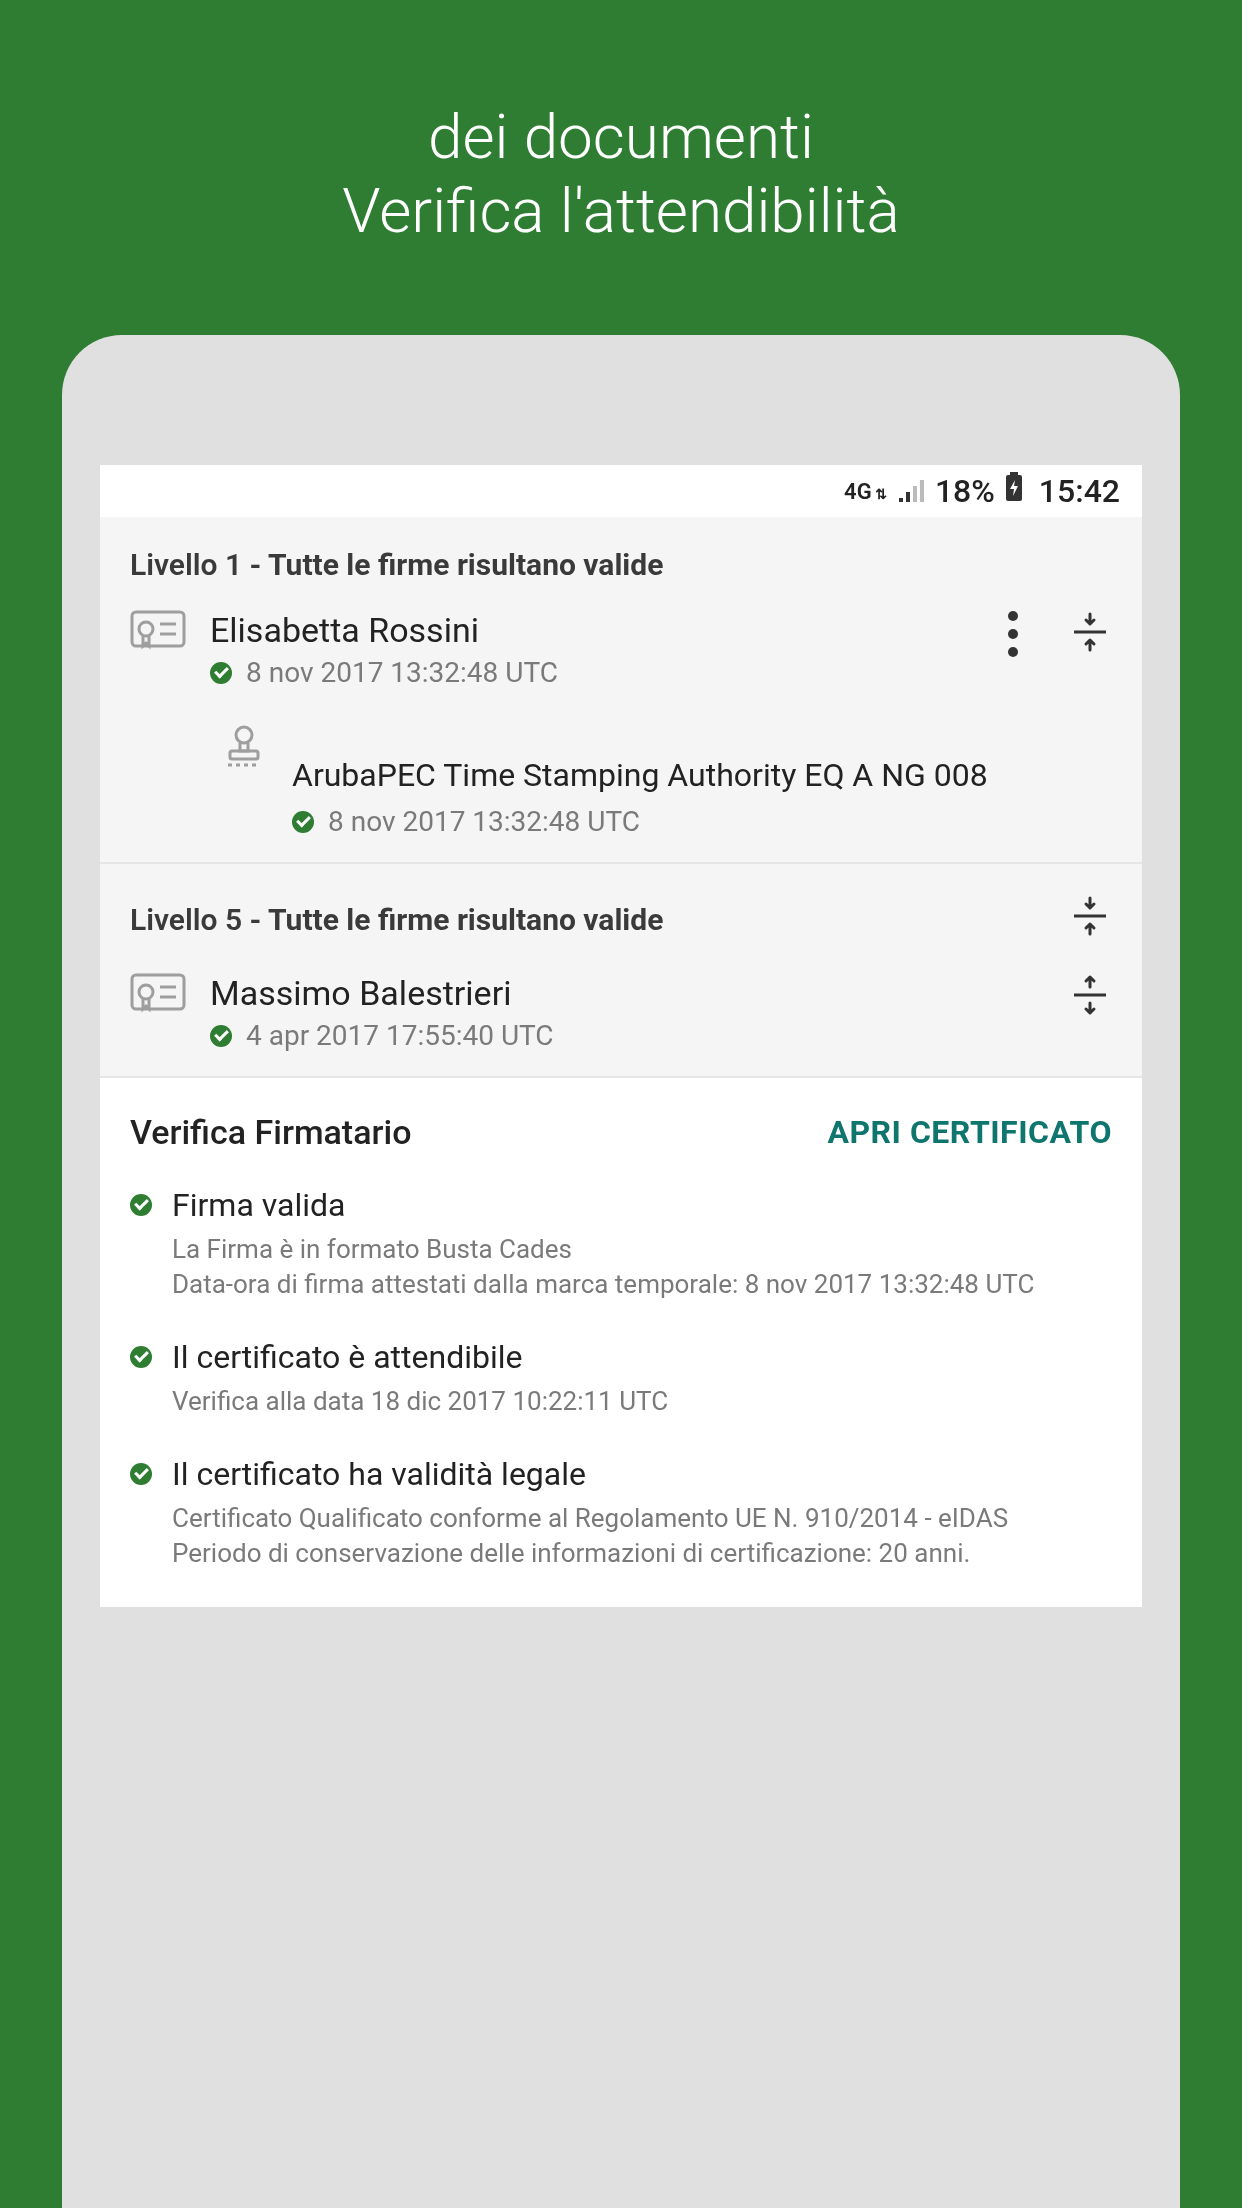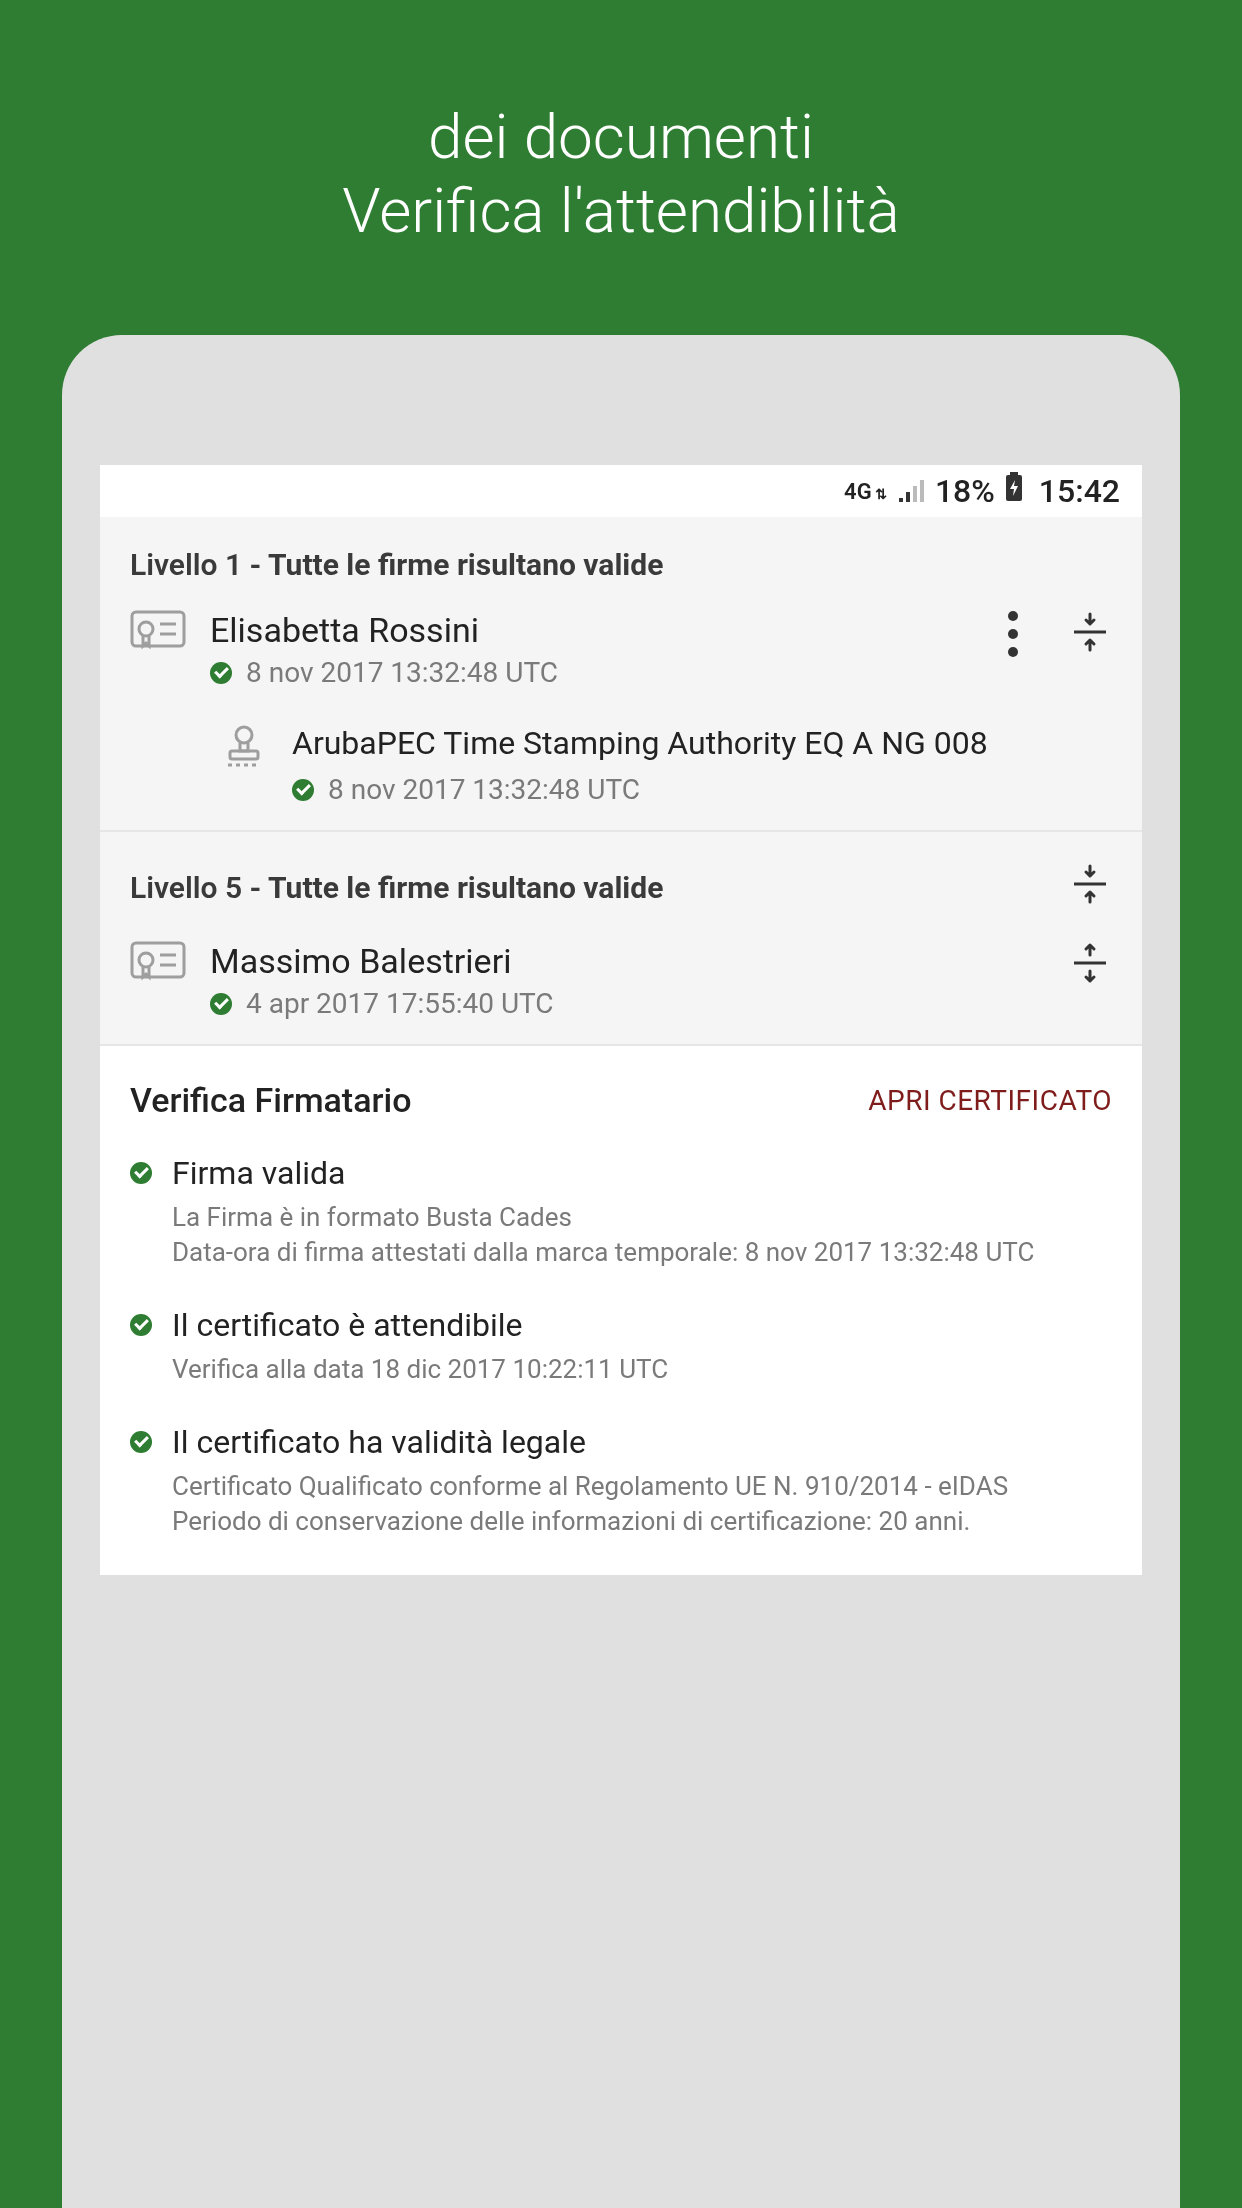--- a/index.html
+++ b/index.html
@@ -103,33 +103,33 @@
   .collapse-icon svg, .expand-icon svg { width: 44px; height: 44px; }
   .tsa-row {
     display: flex;
     align-items: flex-start;
     gap: 24px;
     margin-top: 34px;
     margin-left: 90px;
   }
   .stamp-icon svg { width: 48px; height: 48px; }
   .tsa-info { flex: 1; }
-  .tsa-name { font-size: 32px; color: #222; line-height: 1.25; margin-bottom: 10px; }
+  .tsa-name { font-size: 32px; color: #222; line-height: 1.25; margin-bottom: 10px; margin-top: 32px; }
   .verify-panel {
     background: #fff;
     padding: 34px 30px 0 30px;
   }
   .verify-header {
     display: flex;
     justify-content: space-between;
     align-items: center;
     margin-bottom: 34px;
   }
   .verify-title { font-size: 34px; font-weight: 500; color: #222; }
-  .open-cert { font-size: 28px; font-weight: 400; color: #7f1d1d; letter-spacing: 0.5px; }
+  .open-cert { font-size: 32px; font-weight: 700; color: #0f766e; letter-spacing: 0.5px; }
   .verify-item {
     display: flex;
     align-items: flex-start;
     gap: 20px;
     margin-bottom: 36px;
   }
   .verify-item .check-badge { margin-top: 8px; }
   .verify-item-body { flex: 1; }
   .verify-item-title { font-size: 32px; color: #222; margin-bottom: 8px; }
   .verify-item-desc { font-size: 26px; color: #7a7a7a; line-height: 1.35; }

